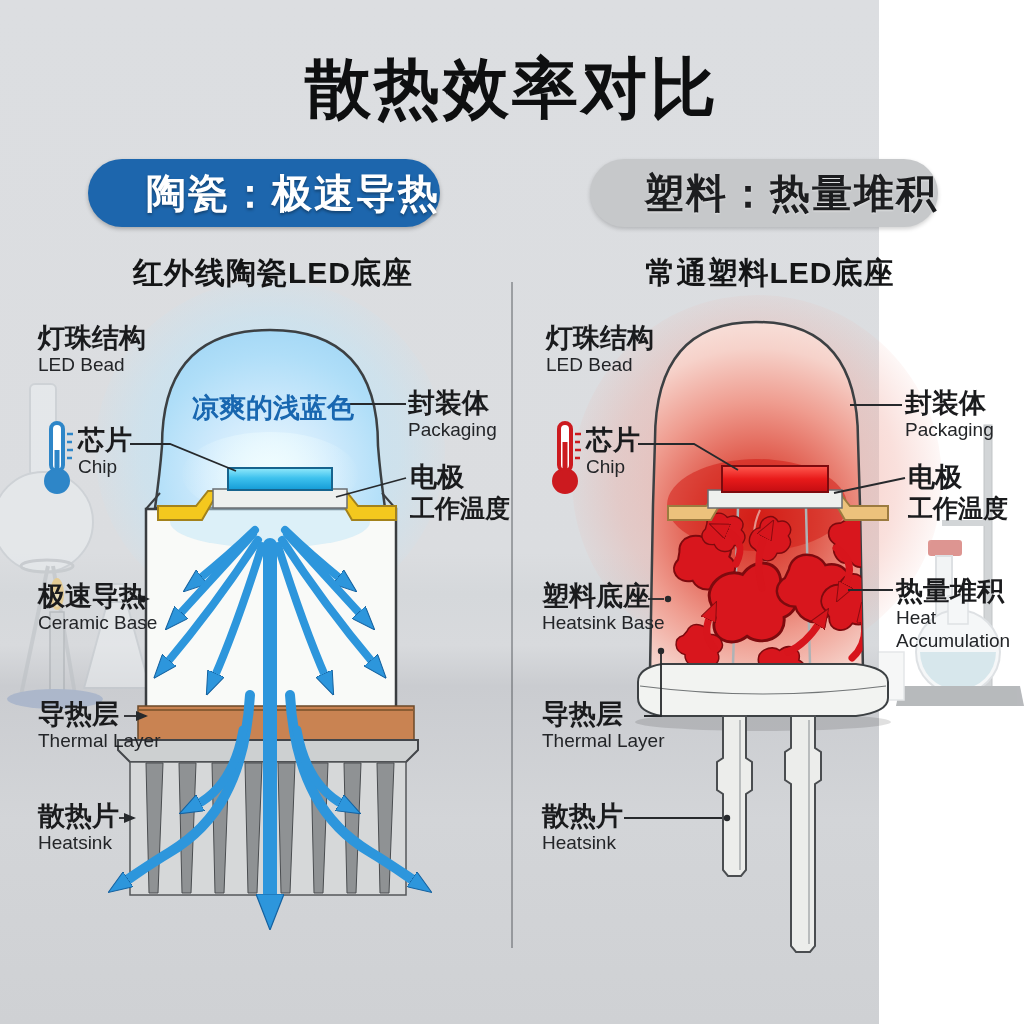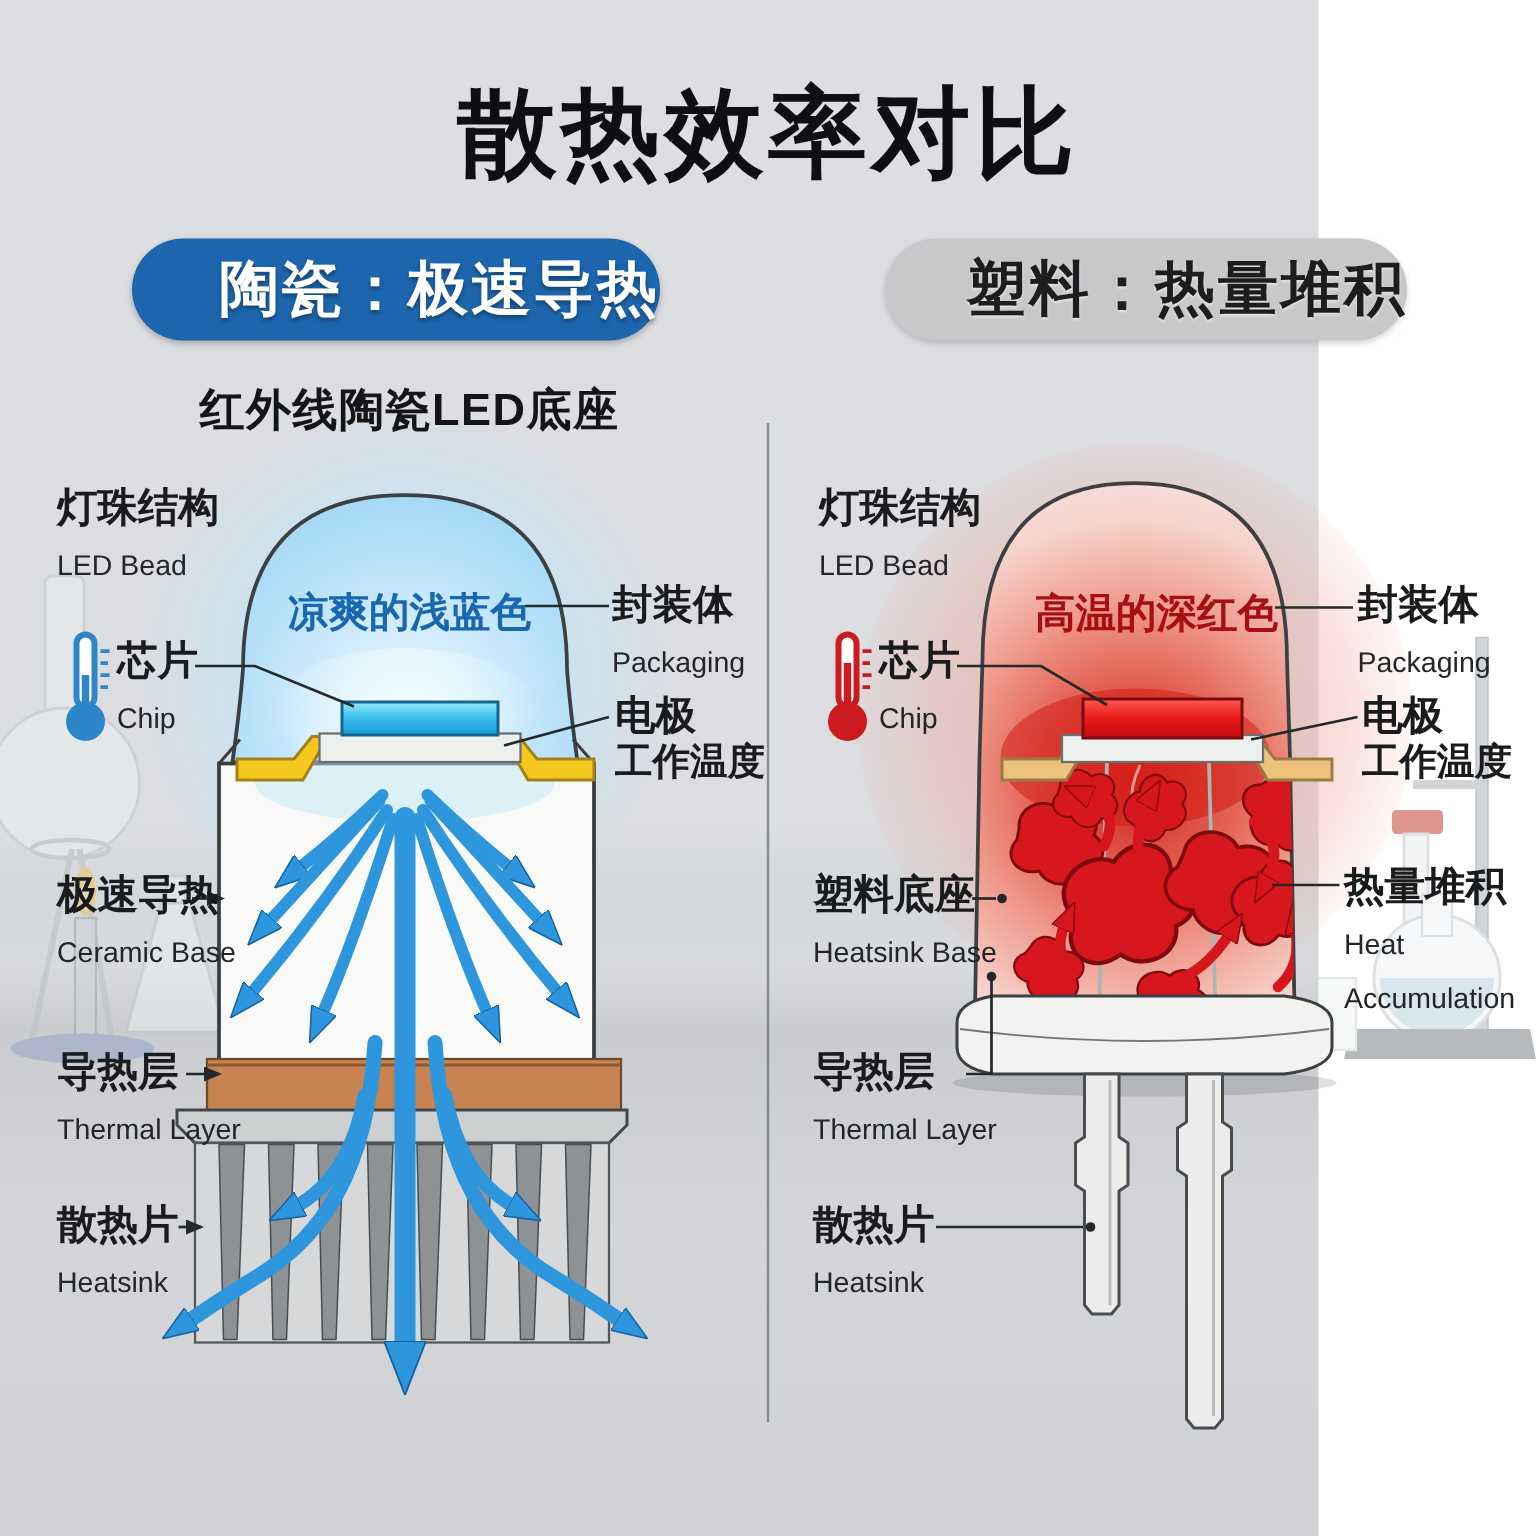--- a/index.html
+++ b/index.html
@@ -15,21 +15,21 @@
          border-radius:34px;font-size:40px;font-weight:700;letter-spacing:2px;}
   .badge-blue{left:88px;width:352px;background:#1d66ad;color:#ffffff;
          text-shadow:0 2px 3px rgba(0,0,0,.35);box-shadow:0 2px 4px rgba(0,0,0,.25);}
   .badge-gray{left:590px;width:348px;background:#c6c8ca;color:#1c1d1f;
          text-shadow:0 1px 2px rgba(255,255,255,.5);box-shadow:0 2px 4px rgba(0,0,0,.18);}
   .subtitle{top:253px;font-size:30px;font-weight:600;color:#141516;text-align:center;letter-spacing:1px;}
   .subtitle-left{left:98px;width:350px;}
   .subtitle-right{left:598px;width:344px;}
   .zh{font-size:27px;font-weight:700;color:#1a1b1d;line-height:1.15;white-space:nowrap;}
   .zh-sub{font-size:25px;font-weight:700;color:#1a1b1d;line-height:1.2;white-space:nowrap;}
-  .en{font-size:19px;font-weight:400;color:#232528;line-height:1.2;white-space:nowrap;margin-top:13px;}
+  .en{font-size:19px;font-weight:400;color:#232528;line-height:1.2;white-space:nowrap;}
   .dome-text{font-size:27px;font-weight:700;white-space:nowrap;}
   .dome-text-blue{left:192px;top:390px;color:#1867b0;}
   .dome-text-red{left:690px;top:391px;color:#a80f15;}
   .lbl{position:absolute;}
 </style>
 </head>
 <body>
 
 <div id="stage">
 
@@ -235,23 +235,23 @@
     <path d="M848,590 L893,590"></path>
   </g>
 </svg>
 
 <div class="abs title">散热效率对比</div>
 
 <div class="abs badge badge-blue">陶瓷：极速导热</div>
 <div class="abs badge badge-gray">塑料：热量堆积</div>
 
 <div class="abs subtitle subtitle-left">红外线陶瓷LED底座</div>
+<div class="abs subtitle subtitle-right">常通塑料LED底座</div>
 
 <div class="abs dome-text dome-text-blue">凉爽的浅蓝色</div>
-<div class="abs dome-text dome-text-red">高温的深红色</div>
 
 <div class="lbl" style="left:38px;top:323px">
   <div class="zh">灯珠结构</div>
   <div class="en">LED Bead</div>
 </div>
 <div class="lbl" style="left:40px;top:420px">
   <svg width="34" height="76" viewBox="0 0 34 76">
     <rect x="11" y="3" width="12" height="48" rx="6" fill="#ffffff" stroke="#2e86c8" stroke-width="4"></rect>
     <circle cx="17" cy="61" r="12" fill="#2e86c8" stroke="#2e86c8" stroke-width="2"></circle>
     <rect x="14.5" y="30" width="5" height="26" fill="#2e86c8"></rect>

